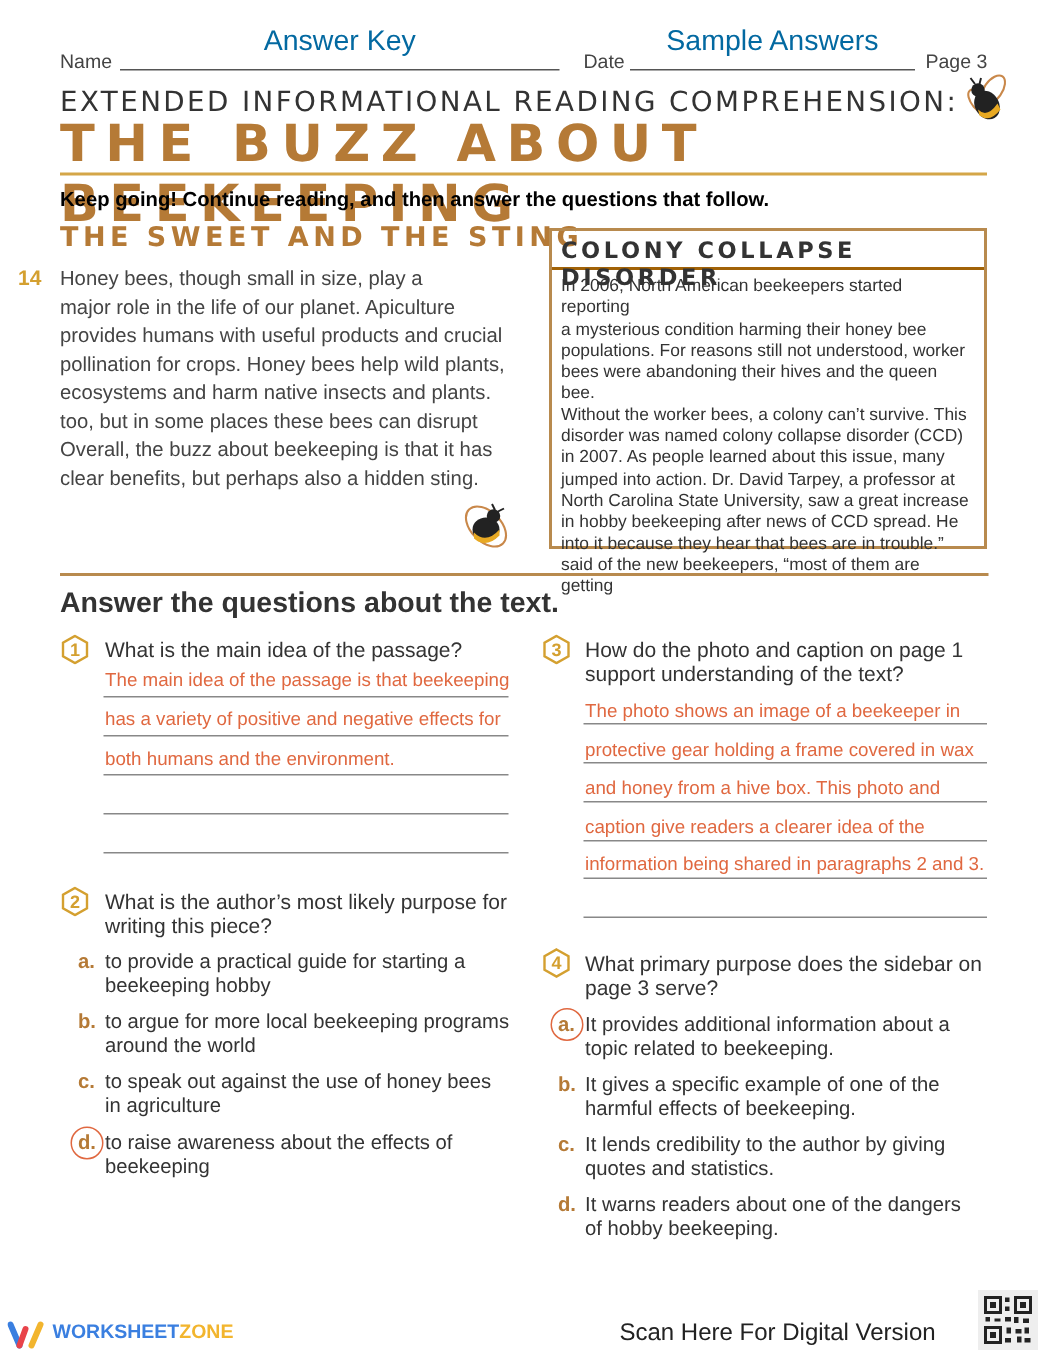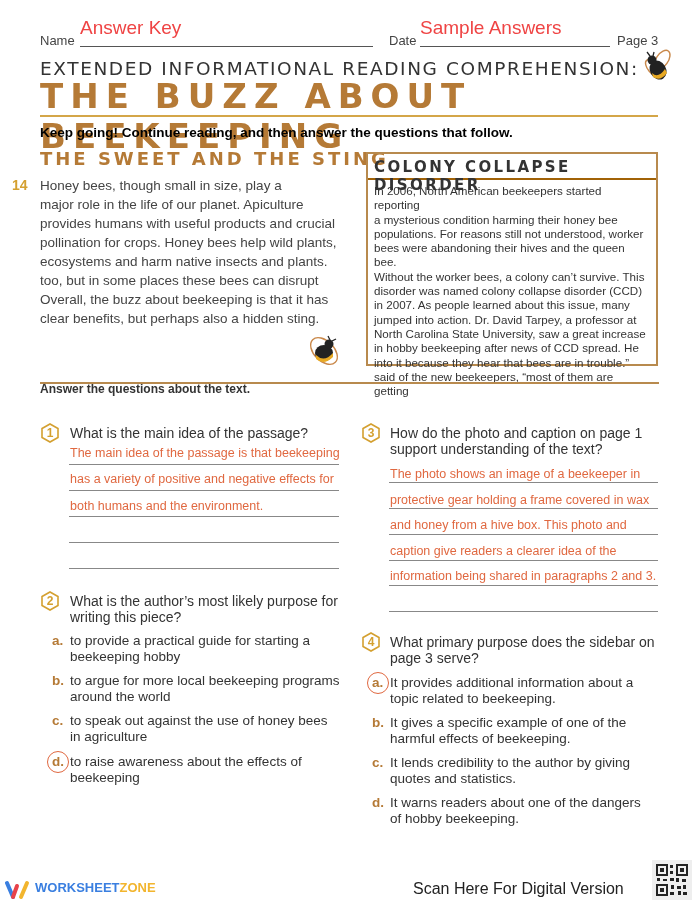--- a/index.html
+++ b/index.html
@@ -4,38 +4,38 @@
   <style>
     * { margin: 0; padding: 0; box-sizing: border-box; }
     html, body { width: 700px; height: 906px; background: #ffffff; overflow: hidden; }
     body { position: relative; font-family: "Liberation Sans", "DejaVu Sans", sans-serif; color: #333333; }
 
     .abs { position: absolute; }
 
     
     .hdr-label { font-size: 13px; color: #444; position: absolute; top: 33px; }
     .hdr-line { position: absolute; top: 46px; height: 1px; background: #555; }
-    .hdr-answer { position: absolute; top: 17px; font-size: 19px; color: #ef4444; text-align: left; font-weight: normal; }
+    .hdr-answer { position: absolute; top: 17px; font-size: 19px; color: #0369a1; text-align: center; font-weight: normal; }
 
     .subtitle { position: absolute; left: 40px; top: 58px; font-size: 18.5px; letter-spacing: 1.6px; color: #333; font-family: "DejaVu Sans", sans-serif; font-weight: normal; }
     .title { position: absolute; left: 40px; top: 76px; font-size: 34px; letter-spacing: 7px; color: #b57a36; font-weight: bold; font-family: "DejaVu Sans", sans-serif; }
     .title-rule { position: absolute; left: 40px; top: 115px; width: 618px; height: 2px; background: #d4a648; }
 
     .intro { position: absolute; left: 40px; top: 125px; font-size: 13.5px; font-weight: bold; color: #000000; }
 
     .sec-title { position: absolute; left: 40px; top: 148px; font-size: 18px; letter-spacing: 3px; color: #b57a36; font-weight: bold; font-family: "DejaVu Sans", sans-serif; }
     .para-num { position: absolute; left: 12px; top: 177px; font-size: 14px; font-weight: bold; color: #d4a030; }
     .para { position: absolute; left: 40px; top: 176px; width: 310px; font-size: 13.5px; line-height: 19px; color: #444; }
 
     .sidebar { position: absolute; left: 366px; top: 152px; width: 292px; height: 214px; border: 2px solid #b88a4e; }
     .sidebar-title { height: 26px; border-bottom: 2px solid #a16207; font-size: 15px; font-weight: bold; letter-spacing: 2.4px; color: #333; padding: 4px 0 0 6px; font-family: "DejaVu Sans", sans-serif; }
     .sidebar-body { padding: 4px 6px; font-size: 11.6px; line-height: 14.3px; color: #333; }
 
     .section-rule { position: absolute; left: 40px; top: 382px; width: 619px; height: 2px; background: #b88a4e; }
-    .answer-intro { position: absolute; left: 40px; top: 382px; font-size: 12px; font-weight: bold; color: #333; }
+    .answer-intro { position: absolute; left: 40px; top: 392px; font-size: 19px; font-weight: bold; color: #333; }
 
     .hex { position: absolute; width: 20px; height: 20px; }
     .hex svg { width: 20px; height: 20px; display: block; }
     .hex-num { position: absolute; left: 0; top: 3px; width: 20px; text-align: center; font-size: 12px; font-weight: bold; color: #d4a030; }
 
     .question { position: absolute; font-size: 14px; line-height: 16px; color: #333; }
     .ans-line { position: absolute; height: 1px; background: #888; }
     .ans-text { position: absolute; font-size: 12.5px; color: #e06840; }
 
     .opt-letter { position: absolute; font-size: 13.5px; font-weight: bold; color: #b57a36; }

